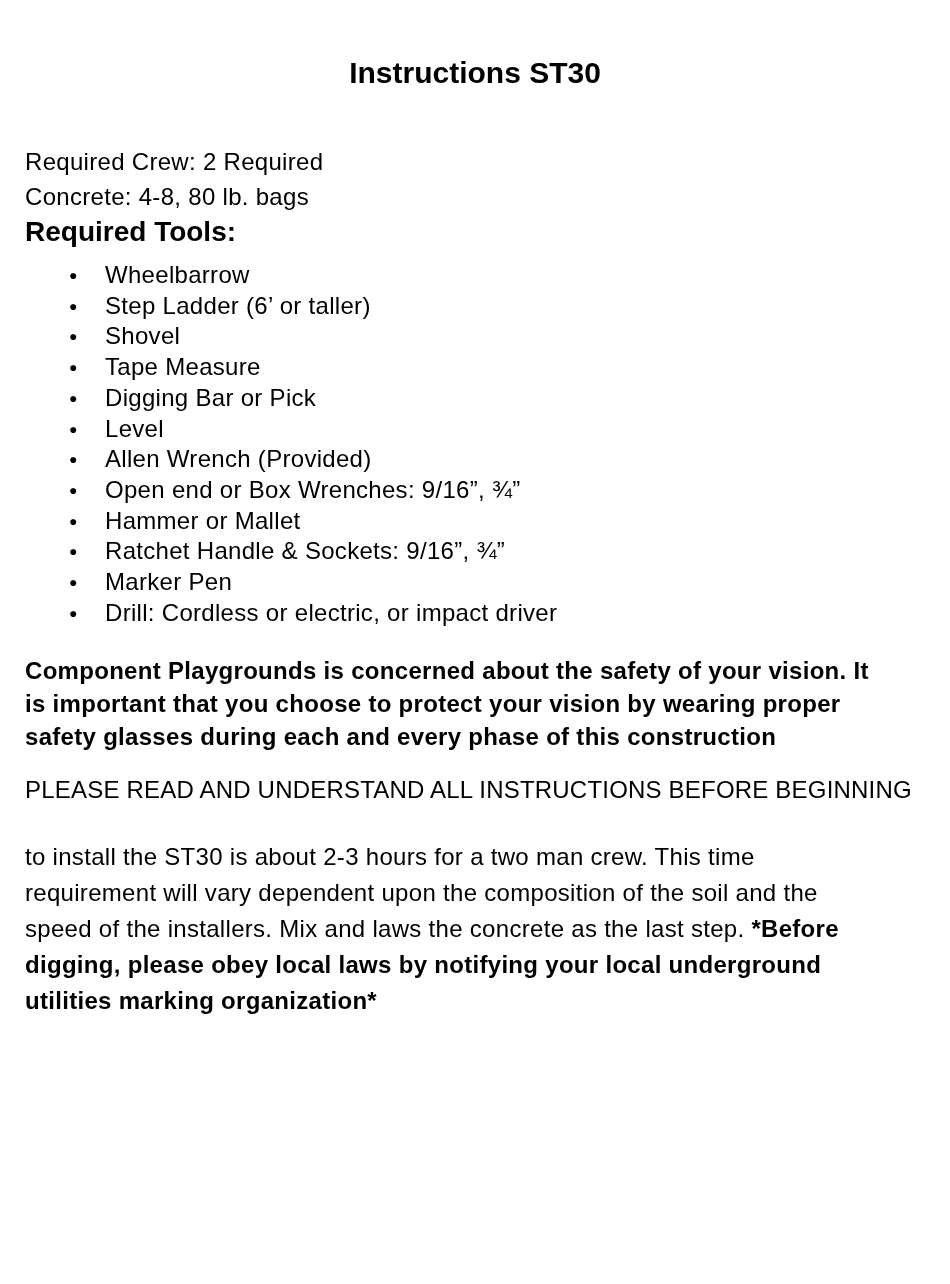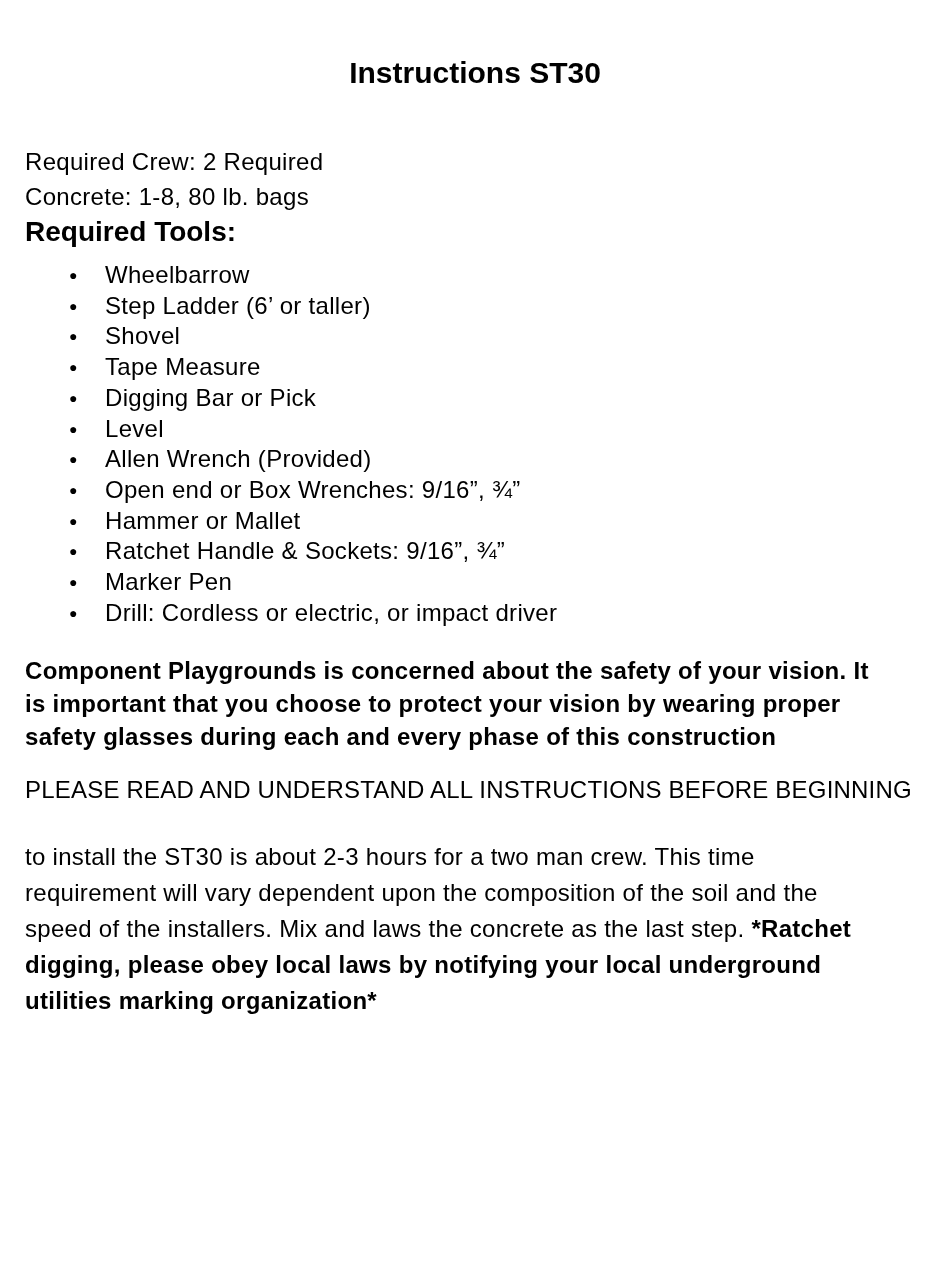--- a/index.html
+++ b/index.html
@@ -79,21 +79,21 @@
 <body>
 
 <div class="page">
 
   <header class="doc-title">
     <div class="doc-line">Instructions ST30</div>
   </header>
 
   <section class="info">
     <div class="doc-line">Required Crew: 2 Required</div>
-    <div class="doc-line">Concrete: 1-8, 80 lb. bags</div>
+    <div class="doc-line">Concrete: 4-8, 80 lb. bags</div>
   </section>
 
   <h2 class="tools-heading">Required Tools:</h2>
 
   <ul class="tools-list">
     <li><span class="bullet">●</span><span>Wheelbarrow</span></li>
     <li><span class="bullet">●</span><span>Step Ladder (6’ or taller)</span></li>
     <li><span class="bullet">●</span><span>Shovel</span></li>
     <li><span class="bullet">●</span><span>Tape Measure</span></li>
     <li><span class="bullet">●</span><span>Digging Bar or Pick</span></li>
@@ -110,18 +110,18 @@
     <div class="doc-line">Component Playgrounds is concerned about the safety of your vision. It</div>
     <div class="doc-line">is important that you choose to protect your vision by wearing proper</div>
     <div class="doc-line">safety glasses during each and every phase of this construction</div>
   </section>
 
   <p class="read-line">PLEASE READ AND UNDERSTAND ALL INSTRUCTIONS BEFORE BEGINNING</p>
 
   <section class="overview">
     <div class="doc-line">to install the ST30 is about 2-3 hours for a two man crew. This time</div>
     <div class="doc-line">requirement will vary dependent upon the composition of the soil and the</div>
-    <div class="doc-line"><span>speed of the installers. Mix and laws the concrete as the last step. </span><span class="bold">*Ratchet</span></div>
+    <div class="doc-line"><span>speed of the installers. Mix and laws the concrete as the last step. </span><span class="bold">*Before</span></div>
     <div class="doc-line bold">digging, please obey local laws by notifying your local underground</div>
     <div class="doc-line bold">utilities marking organization*</div>
   </section>
 
 </div>
 
 </body></html>

